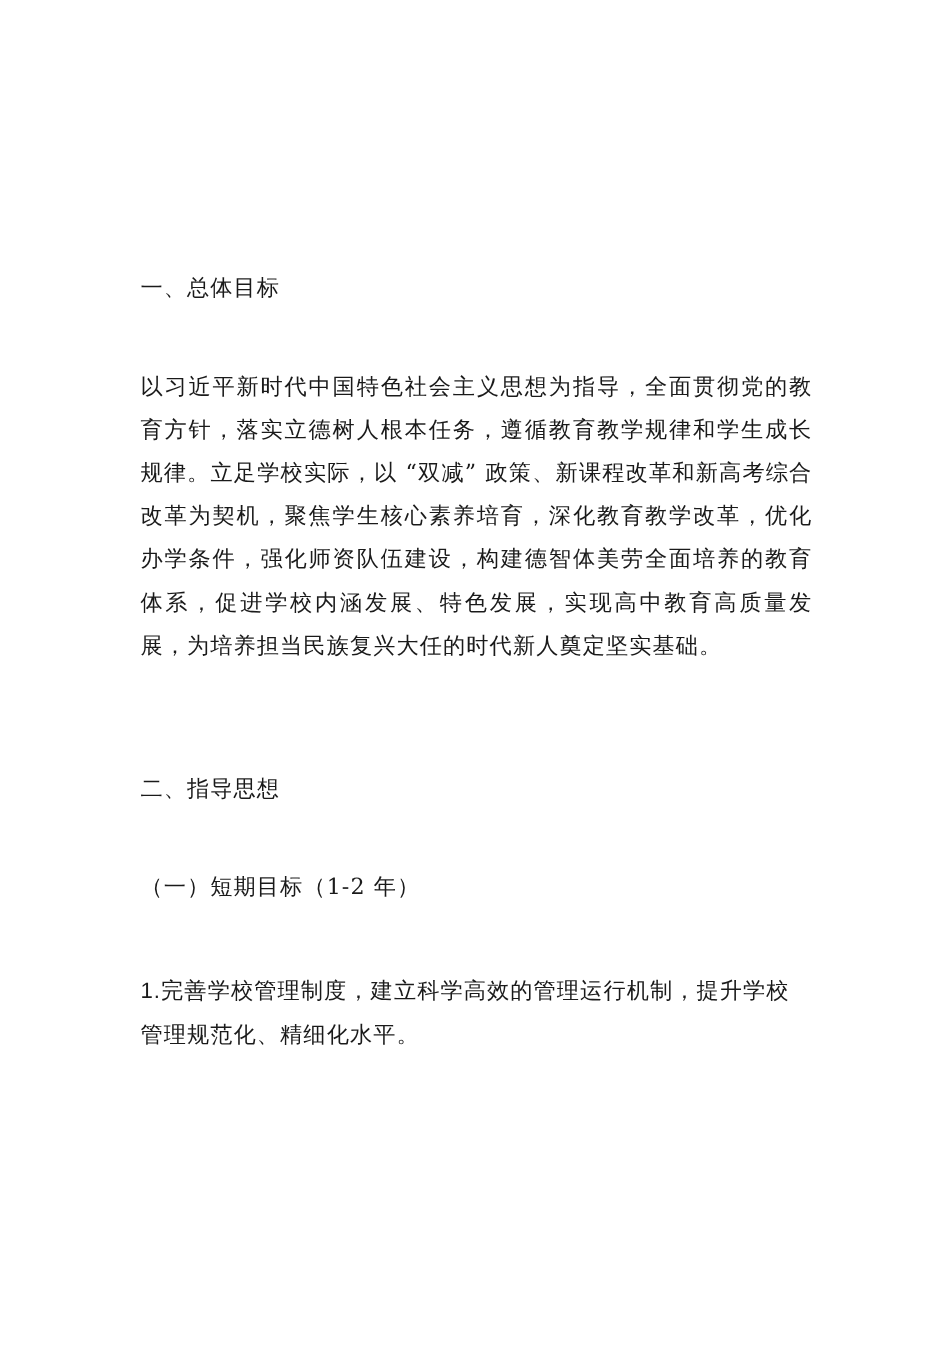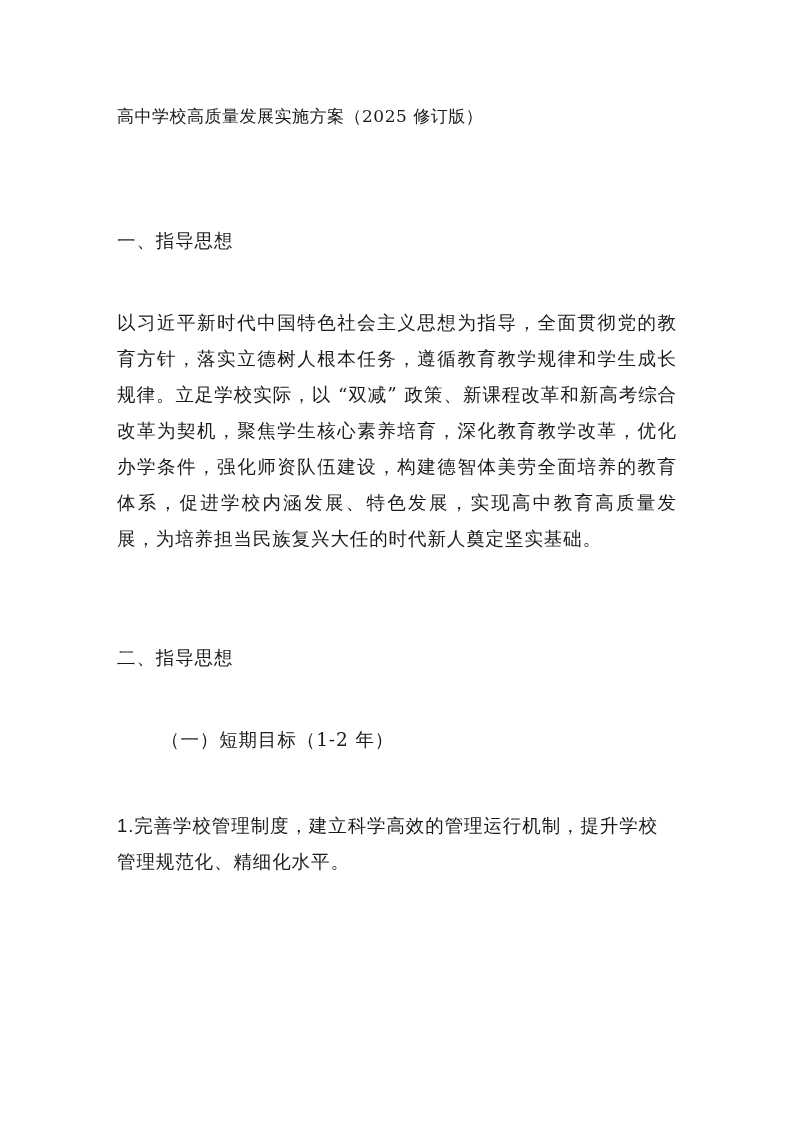--- a/index.html
+++ b/index.html
@@ -35,35 +35,34 @@
     }
     .title {
       top: 98px;
       font-size: 17px;
       letter-spacing: 0.5px;
       width: 600px;
     }
     .h1 { top: 223px; }
     .para { top: 305px; text-align: justify; }
     .h2 { top: 640px; }
-    .sub { top: 722px; margin-left: 44px; }
+    .sub { top: 722px; }
     .item1 { top: 808px; }
     .item2 { top: 928px; }
     .num {
       font-family: "Liberation Sans", "DejaVu Sans", sans-serif;
     }
   </style>
 </head>
 <body>
 
 <div class="page">
 
-  <div class="block title">高中学校高质量发展实施方案（2025 修订版）</div>
 
-  <div class="block h1">一、指导思想</div>
+  <div class="block h1">一、总体目标</div>
 
   <div class="block para">以习近平新时代中国特色社会主义思想为指导，全面贯彻党的教育方针，落实立德树人根本任务，遵循教育教学规律和学生成长规律。立足学校实际，以 “双减” 政策、新课程改革和新高考综合改革为契机，聚焦学生核心素养培育，深化教育教学改革，优化办学条件，强化师资队伍建设，构建德智体美劳全面培养的教育体系，促进学校内涵发展、特色发展，实现高中教育高质量发展，为培养担当民族复兴大任的时代新人奠定坚实基础。</div>
 
   <div class="block h2">二、指导思想</div>
 
   <div class="block sub">（一）短期目标（1-2  年）</div>
 
   <div class="block item1">
     <span class="num">1.</span><span>完善学校管理制度，建立科学高效的管理运行机制，提升学校管理规范化、精细化水平。</span>
   </div>

